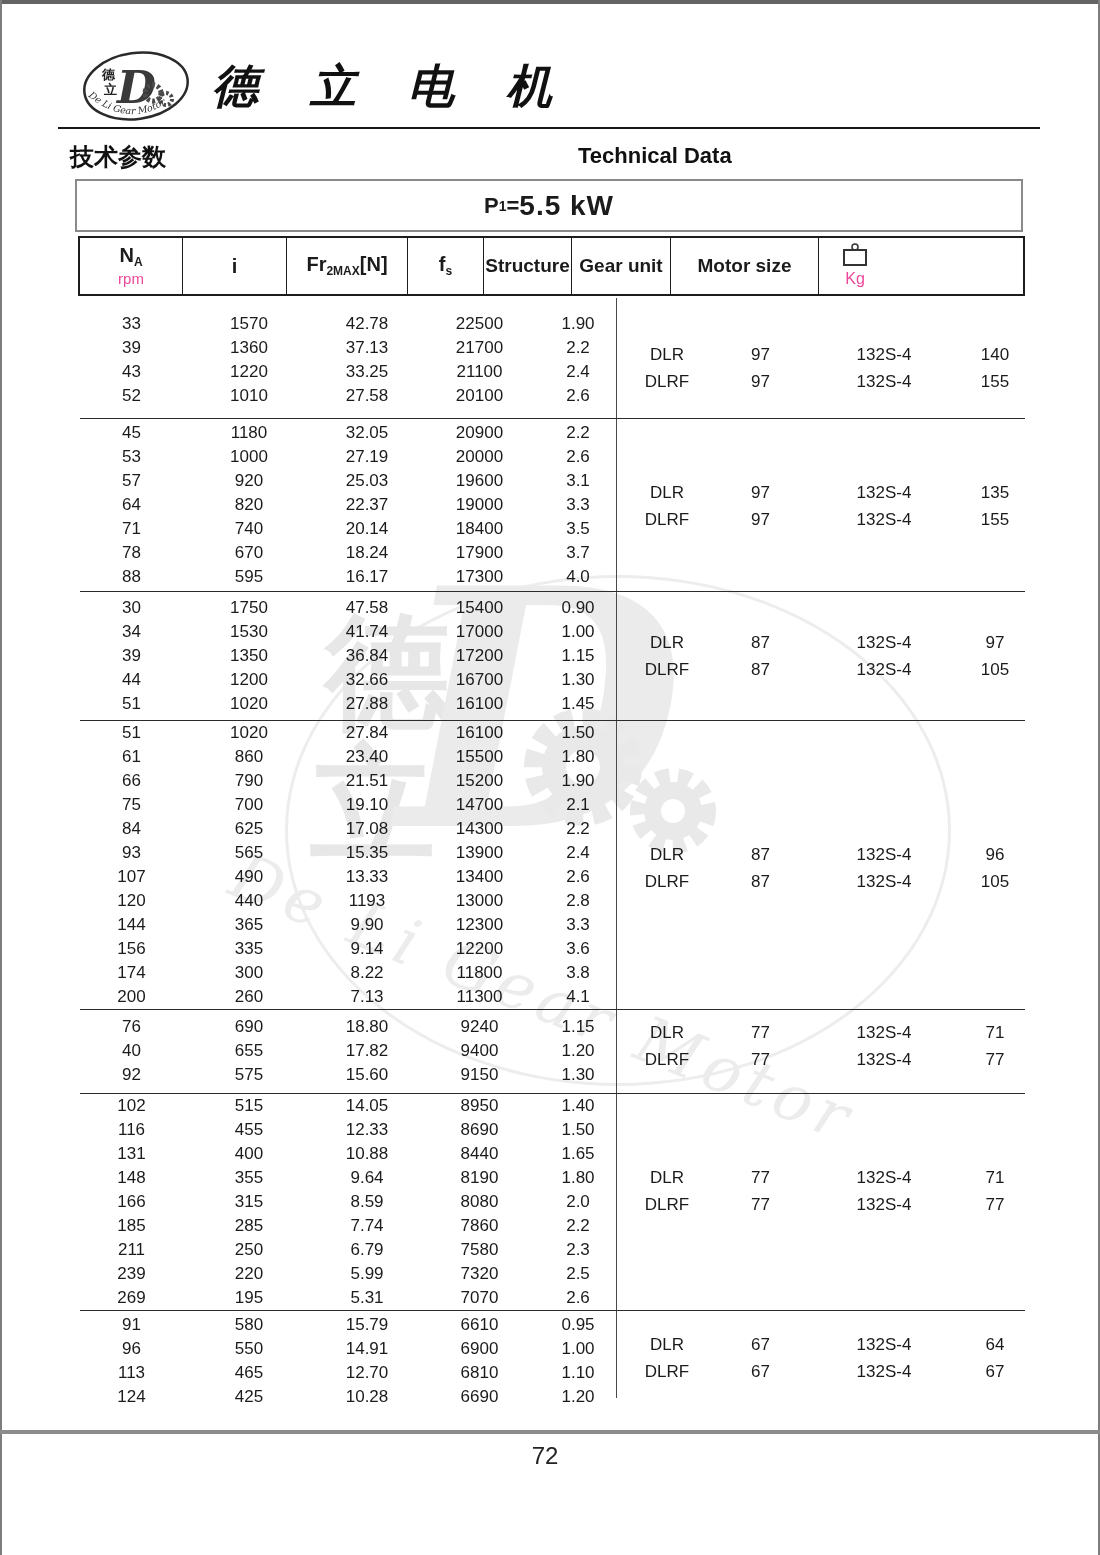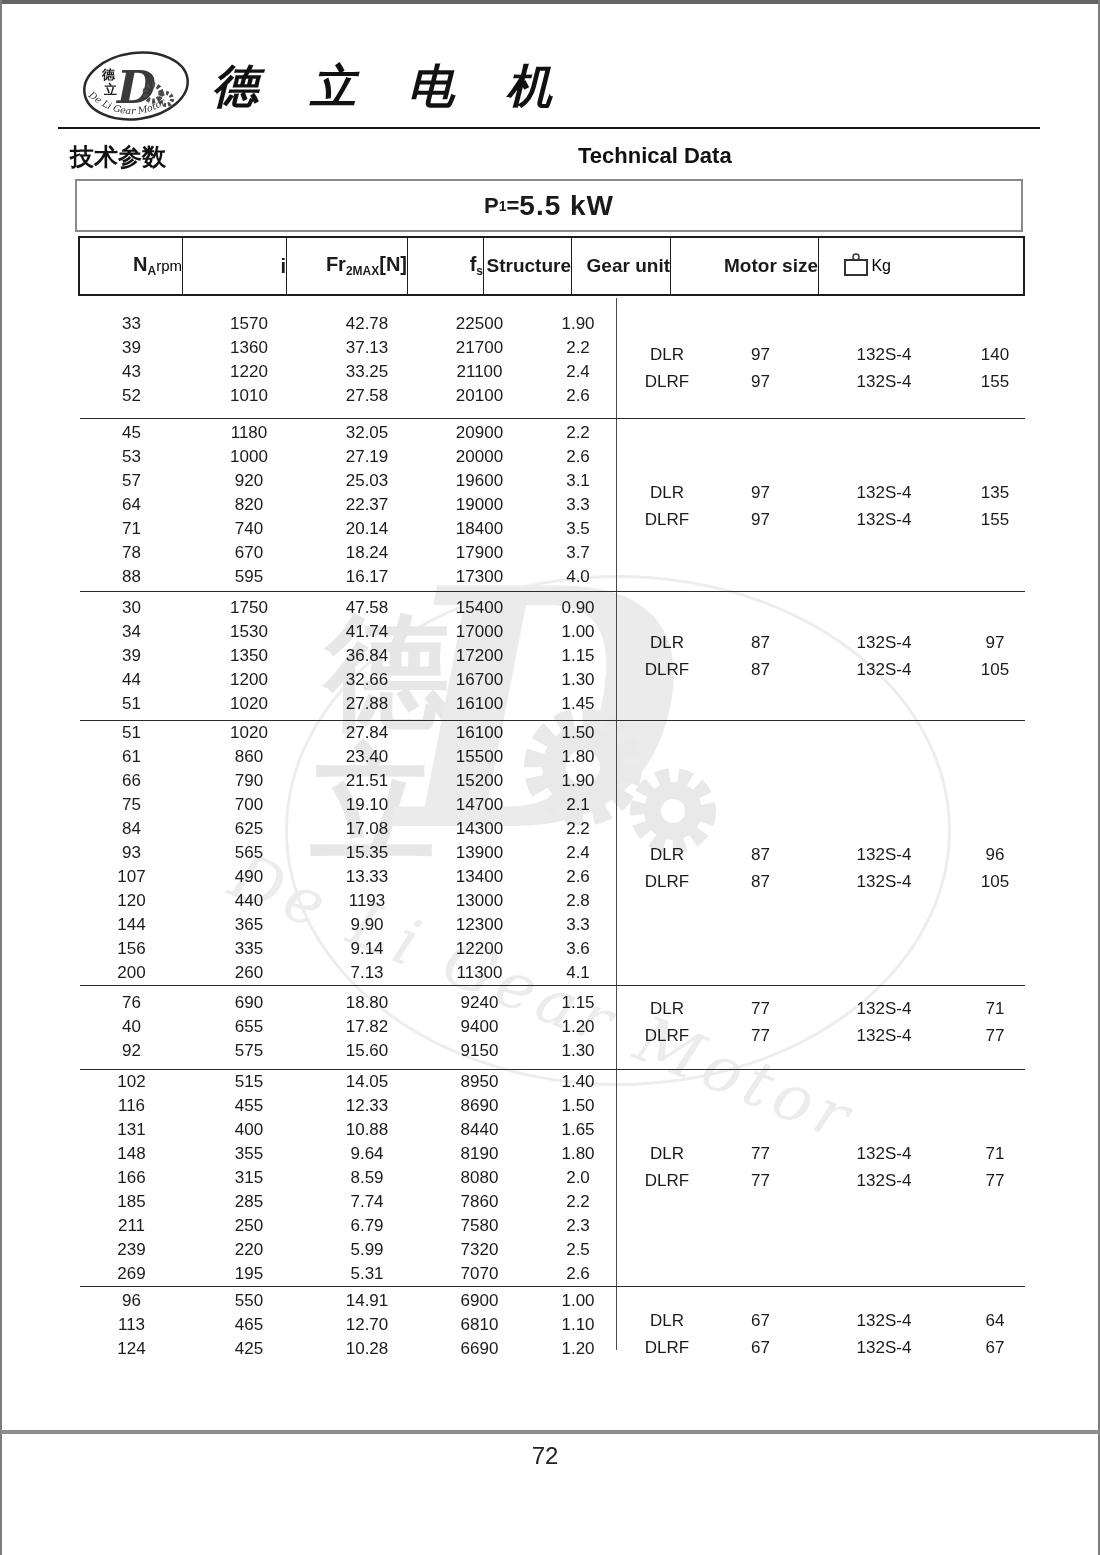--- a/index.html
+++ b/index.html
@@ -28,25 +28,25 @@
   .sub-cn{position:absolute;left:70px;top:141px;font-size:24px;font-weight:bold;color:#111;}
   .sub-en{position:absolute;left:578px;top:143px;font-size:22px;font-weight:bold;color:#111;}
 
   .power-box{position:absolute;left:75px;top:179px;width:948px;height:53px;border:2px solid #8a8a8a;display:flex;align-items:center;justify-content:center;box-sizing:border-box;}
   .p-small{font-size:22px;font-weight:bold;}
   .p-sub{font-size:14px;font-weight:bold;vertical-align:-5px;}
   .p-big{font-size:28px;font-weight:bold;letter-spacing:1px;}
 
   
   .thead{position:absolute;left:78px;top:236px;width:947px;height:60px;display:flex;border:2px solid #1c1c1c;box-sizing:border-box;z-index:2;background:transparent;}
-  .th{box-sizing:border-box;border-right:1.5px solid #1c1c1c;display:flex;flex-direction:row;align-items:center;justify-content:flex-end;line-height:1.15;}
+  .th{box-sizing:border-box;border-right:1.5px solid #1c1c1c;display:flex;flex-direction:column;align-items:center;justify-content:center;line-height:1.15;}
   .th:last-child{border-right:none;}
   .th-main{font-size:20px;font-weight:bold;}
   .th-main sub, .sub-sm{font-size:12px;font-weight:bold;vertical-align:-4px;}
-  .th-unit{font-size:15px;color:#000000;}
+  .th-unit{font-size:15px;color:#ec4899;}
   .w0{width:103px;} .w1{width:132px;} .w2{width:104px;} .w3{width:121px;} .w4{width:76px;}
   .w5{width:88px;} .w6{width:99px;} .w7{width:148px;} .w8{width:72px;}
   .kg-icon{margin-bottom:1px;}
 
   
   .tbody{position:absolute;left:80px;top:298px;width:945px;z-index:1;}
   .vline{position:absolute;left:536px;top:0;width:1px;height:calc(100% - 28px);background:#4a4a4a;}
   .tsec{position:relative;border-bottom:1px solid #2b2b2b;}
   .trow{display:flex;height:24px;line-height:24px;font-size:17px;}
   .c{text-align:center;}
@@ -369,20 +369,27 @@
           <span class="c c4">3.3</span>
         </div>
         <div class="trow">
           <span class="c c0">156</span>
           <span class="c c1">335</span>
           <span class="c c2">9.14</span>
           <span class="c c3">12200</span>
           <span class="c c4">3.6</span>
         </div>
         <div class="trow">
+          <span class="c c0">174</span>
+          <span class="c c1">300</span>
+          <span class="c c2">8.22</span>
+          <span class="c c3">11800</span>
+          <span class="c c4">3.8</span>
+        </div>
+        <div class="trow">
           <span class="c c0">200</span>
           <span class="c c1">260</span>
           <span class="c c2">7.13</span>
           <span class="c c3">11300</span>
           <span class="c c4">4.1</span>
         </div>
         <div class="infoblk" style="top: 120.4px;">
           <div class="irow">
             <span class="r0">DLR</span>
             <span class="r1">87</span>
@@ -508,20 +515,27 @@
           <div class="irow">
             <span class="r0">DLRF</span>
             <span class="r1">77</span>
             <span class="r2">132S-4</span>
             <span class="r3">77</span>
           </div>
         </div>
       </div>
       <div class="tsec" style="padding: 2px 0px; border-bottom: none; margin-bottom: 15px;">
         <div class="trow">
+          <span class="c c0">91</span>
+          <span class="c c1">580</span>
+          <span class="c c2">15.79</span>
+          <span class="c c3">6610</span>
+          <span class="c c4">0.95</span>
+        </div>
+        <div class="trow">
           <span class="c c0">96</span>
           <span class="c c1">550</span>
           <span class="c c2">14.91</span>
           <span class="c c3">6900</span>
           <span class="c c4">1.00</span>
         </div>
         <div class="trow">
           <span class="c c0">113</span>
           <span class="c c1">465</span>
           <span class="c c2">12.70</span>

